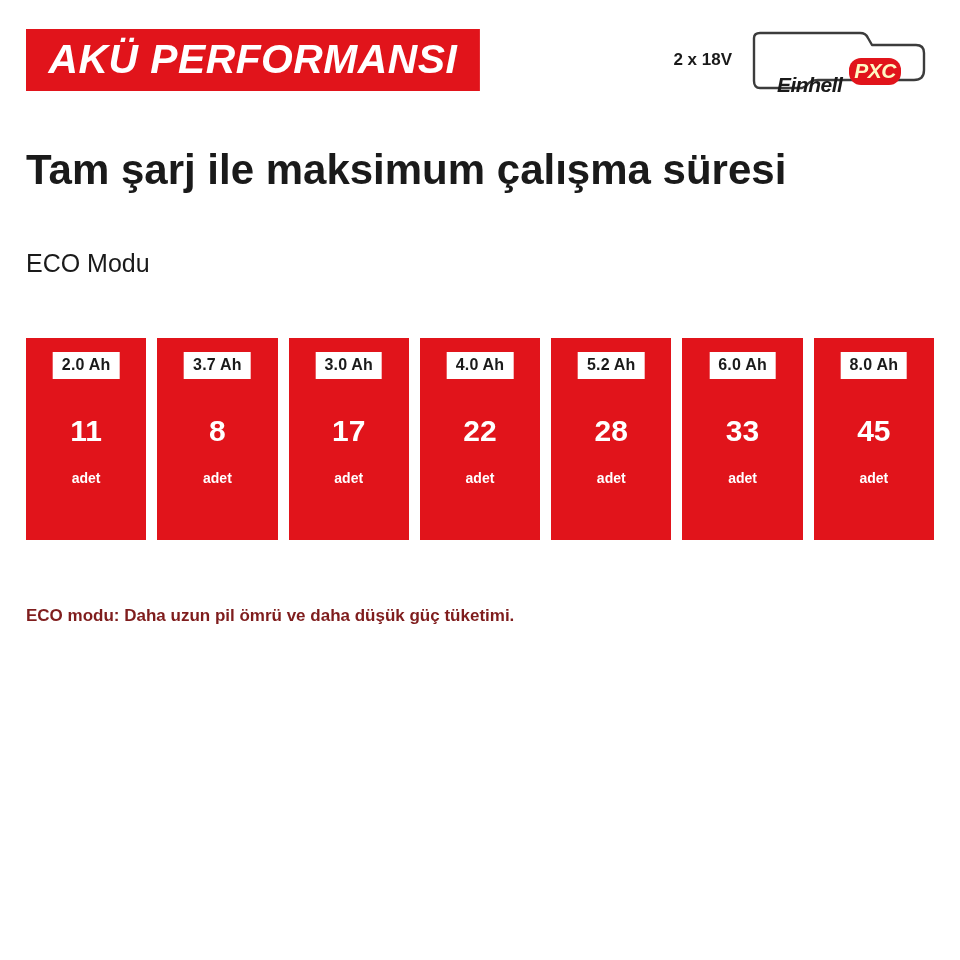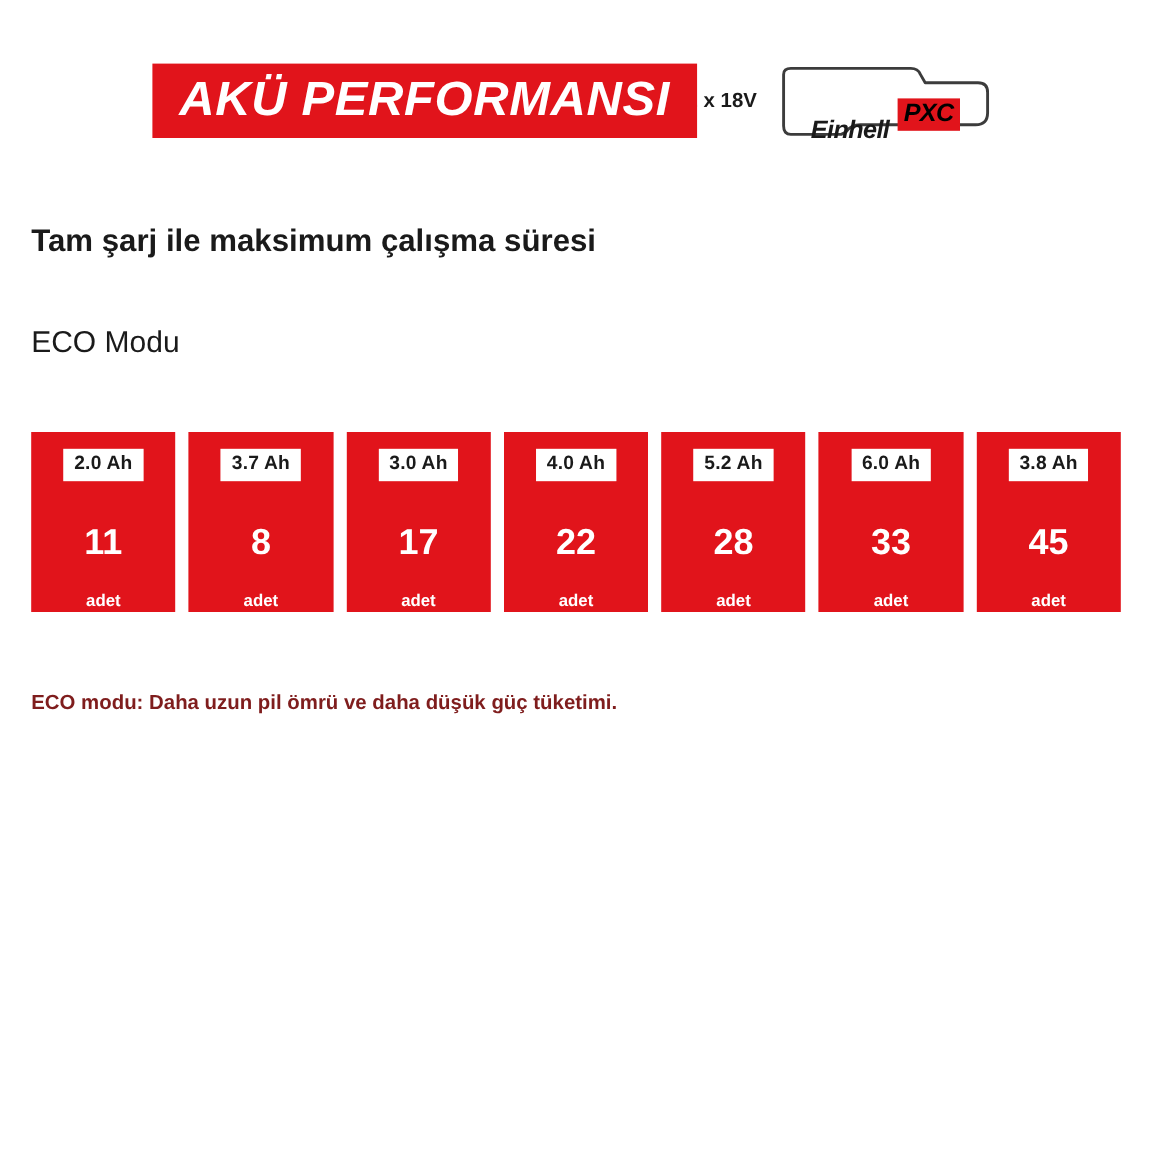--- a/index.html
+++ b/index.html
@@ -20,22 +20,22 @@
     width: 960px;
     height: 960px;
     box-sizing: border-box;
     padding: 0 26px;
   }
 
   
   .header {
     display: flex;
     align-items: center;
-    justify-content: center;
-    padding-top: 52px;
+    justify-content: space-between;
+    padding-top: 28px;
   }
 
   .banner {
     background: #e1141b;
     color: #ffffff;
     font-size: 40px;
     font-weight: bold;
     font-style: italic;
     letter-spacing: 0.5px;
     padding: 10px 22px 12px 22px;
@@ -83,30 +83,31 @@
     font-weight: bold;
     font-style: italic;
     color: #1a1a1a;
     letter-spacing: -0.5px;
     margin-top: 28px;
   }
   .pxc-word {
     font-size: 21px;
     font-weight: bold;
     font-style: italic;
-    color: #000000;
+    color: #fef9c3;
     background: #e1141b;
     padding: 1px 5px 2px 5px;
     letter-spacing: -0.5px;
+    border-radius: 12px;
   }
 
   
   .title {
-    margin-top: 69px;
-    font-size: 26px;
+    margin-top: 52px;
+    font-size: 42px;
     font-weight: bold;
     line-height: 1.22;
     max-width: 800px;
     color: #1a1a1a;
   }
 
   .subtitle {
     margin-top: 54px;
     font-size: 25px;
     font-weight: normal;
@@ -116,21 +117,21 @@
   
   .cards {
     margin-top: 60px;
     display: flex;
     gap: 11px;
   }
 
   .card {
     position: relative;
     flex: 1 1 0;
-    height: 150px;
+    height: 202px;
     background: #e1141b;
     display: flex;
     flex-direction: column;
     align-items: center;
     justify-content: flex-start;
     color: #ffffff;
   }
 
   .card-label {
     position: absolute;
@@ -231,21 +232,21 @@
       <div class="card-unit">adet</div>
     </div>
 
     <div class="card">
       <div class="card-label">6.0 Ah</div>
       <div class="card-value">33</div>
       <div class="card-unit">adet</div>
     </div>
 
     <div class="card">
-      <div class="card-label">3.8 Ah</div>
+      <div class="card-label">8.0 Ah</div>
       <div class="card-value">45</div>
       <div class="card-unit">adet</div>
     </div>
 
   </div>
 
   <p class="note">ECO modu: Daha uzun pil ömrü ve daha düşük güç tüketimi.</p>
 
 </div>
 

